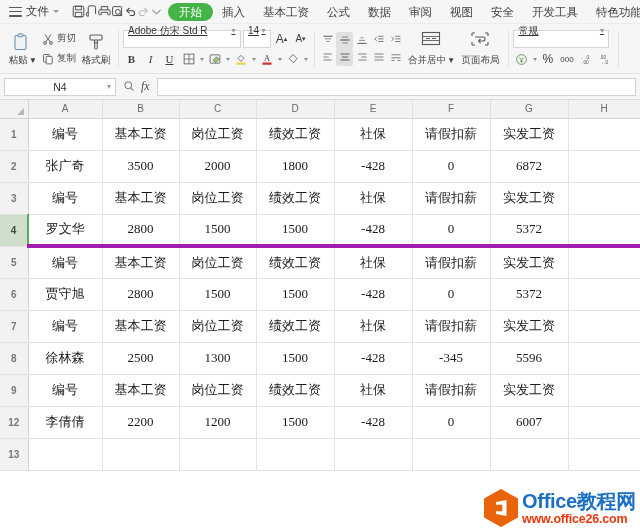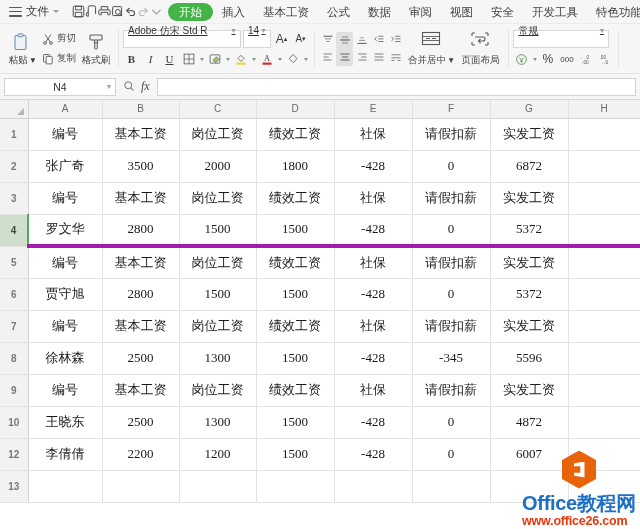--- a/index.html
+++ b/index.html
@@ -171,21 +171,20 @@
   .cell.num { font-family:"Liberation Serif","DejaVu Serif", serif; }
   .cell.blank { }
   tr.selrow .cell { border-top:1px solid #5aa860; border-bottom:4px solid #a21caf; }
   tr.selrow .cell:first-of-type { }
 
   
   .watermark {
     position:absolute; right:4px; bottom:2px;
     display:flex; align-items:center; gap:4px;
     pointer-events:none;
-    flex-direction:column;
   }
   .wm-hex {
     width:34px;height:38px; background:#e8630a;
     clip-path: polygon(50% 0%, 100% 25%, 100% 75%, 50% 100%, 0% 75%, 0% 25%);
     display:flex;align-items:center;justify-content:center;
   }
   .wm-hex .doc {
     width:11px;height:16px;background:#fff;
     clip-path: polygon(0 12%, 100% 0, 100% 100%, 0 88%, 0 70%, 62% 70%, 62% 30%, 0 30%);
   }
@@ -647,31 +646,20 @@
             <td class="cell">编号</td>
             <td class="cell">基本工资</td>
             <td class="cell">岗位工资</td>
             <td class="cell">绩效工资</td>
             <td class="cell">社保</td>
             <td class="cell">请假扣薪</td>
             <td class="cell">实发工资</td>
             <td class="cell blank"></td>
           </tr>
           <tr>
-            <th class="rowhead">10</th>
-            <td class="cell">王晓东</td>
-            <td class="cell num">2500</td>
-            <td class="cell num">1300</td>
-            <td class="cell num">1500</td>
-            <td class="cell num">-428</td>
-            <td class="cell num">0</td>
-            <td class="cell num">4872</td>
-            <td class="cell blank"></td>
-          </tr>
-          <tr>
             <th class="rowhead">12</th>
             <td class="cell">李倩倩</td>
             <td class="cell num">2200</td>
             <td class="cell num">1200</td>
             <td class="cell num">1500</td>
             <td class="cell num">-428</td>
             <td class="cell num">0</td>
             <td class="cell num">6007</td>
             <td class="cell blank"></td>
           </tr>

